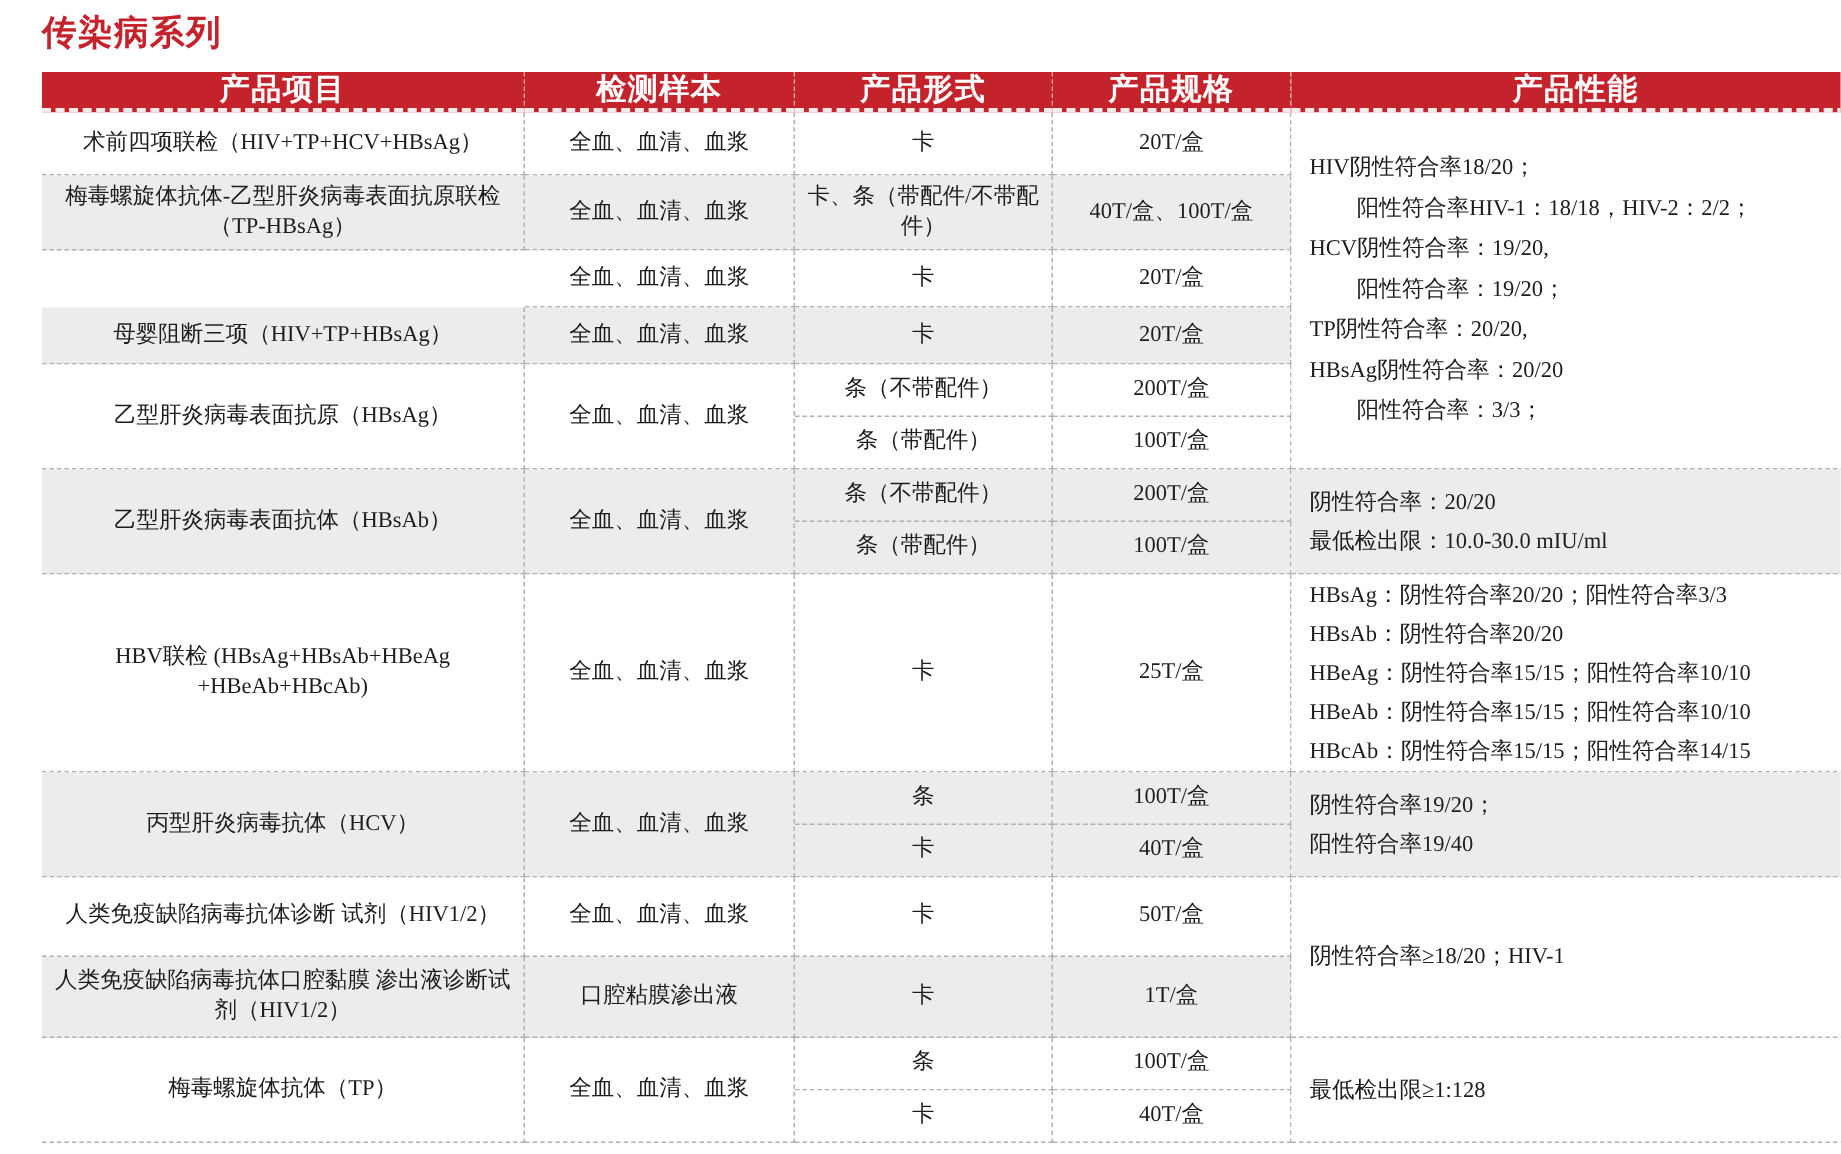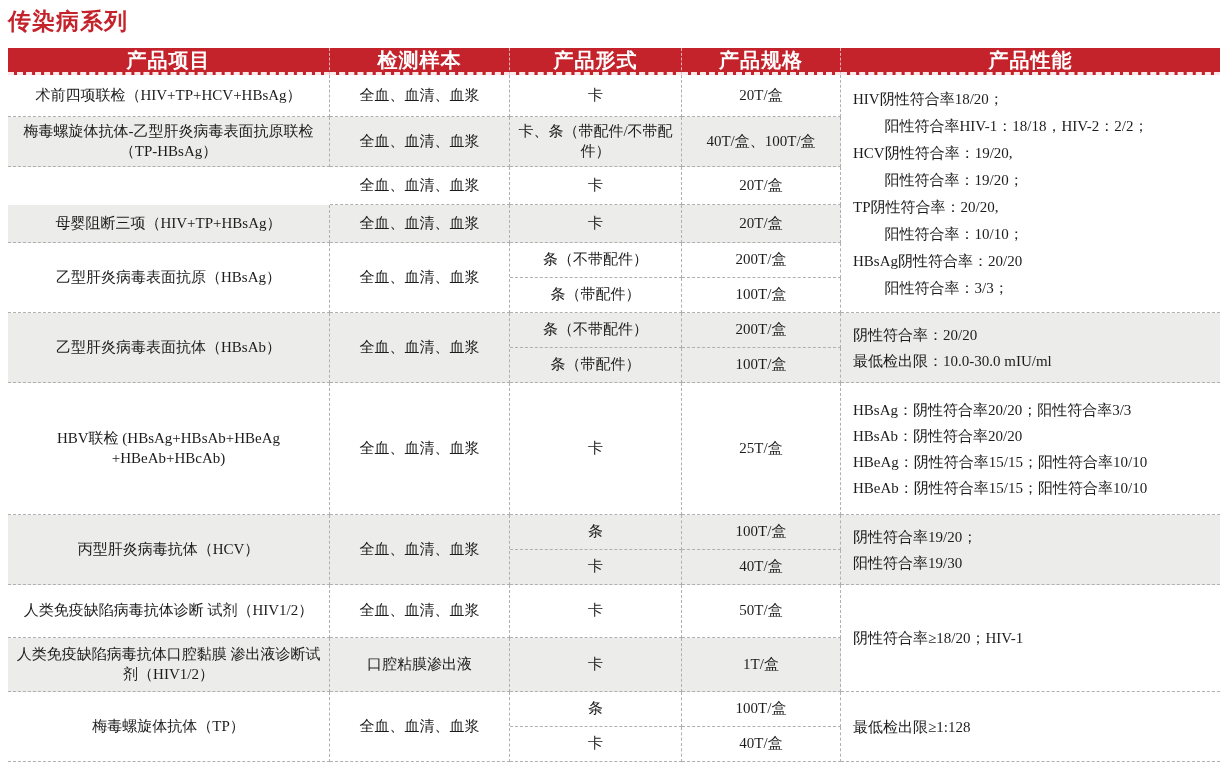--- a/index.html
+++ b/index.html
@@ -1,18 +1,18 @@
 <!DOCTYPE html>
 <html><head>
 <meta charset="utf-8">
 <style>
   html,body{margin:0;padding:0;background:#ffffff;}
   body{width:1227px;height:769px;overflow:hidden;
        font-family:"Liberation Serif","DejaVu Serif",serif;color:#1c1c1c;}
-  .page{position:relative;width:1201px;height:769px;background:#fff;}
+  .page{position:relative;width:1201px;height:769px;background:#fff;margin-left:20px;}
   .title{position:absolute;left:8px;top:6px;font-family:"Liberation Sans","DejaVu Sans",sans-serif;
          font-weight:bold;font-size:23px;color:#c5232b;letter-spacing:1px;}
   .tbl{position:absolute;left:8px;top:48px;display:grid;
        grid-template-columns:322px 180px 172px 159px 379px;
        grid-template-rows:27px 42px 50px 38px 38px 35px 35px 35px 35px 132px 35px 35px 53px 54px 35px 35px;
        width:1212px;}
   .c{display:flex;align-items:center;justify-content:center;text-align:center;
      border-right:1px dashed #b0b0b0;border-bottom:1px dashed #b0b0b0;
      font-size:15px;line-height:1.3;padding:2px 8px;box-sizing:border-box;background:#fff;}
   .alt{background:#ececeb;}
@@ -101,40 +101,40 @@
     <div class="c" style="grid-area:16/3/17/4">卡</div>
     <div class="c" style="grid-area:15/4/16/5">100T/盒</div>
     <div class="c" style="grid-area:16/4/17/5">40T/盒</div>
 
     <div class="c perf perf-a" style="grid-area:2/5/8/6">
       <span class="pl">HIV阴性符合率18/20；</span>
       <span class="pl ind">阳性符合率HIV-1：18/18，HIV-2：2/2；</span>
       <span class="pl">HCV阴性符合率：19/20,</span>
       <span class="pl ind">阳性符合率：19/20；</span>
       <span class="pl">TP阴性符合率：20/20,</span>
-      <span class="pl ind">阳性符合率：10/10；</span>
       <span class="pl">HBsAg阴性符合率：20/20</span>
       <span class="pl ind">阳性符合率：3/3；</span>
     </div>
 
     <div class="c perf alt" style="grid-area:8/5/10/6">
       <span class="pl">阴性符合率：20/20</span>
       <span class="pl">最低检出限：10.0-30.0 mIU/ml</span>
     </div>
 
     <div class="c perf" style="grid-area:10/5/11/6">
       <span class="pl">HBsAg：阴性符合率20/20；阳性符合率3/3</span>
       <span class="pl">HBsAb：阴性符合率20/20</span>
       <span class="pl">HBeAg：阴性符合率15/15；阳性符合率10/10</span>
       <span class="pl">HBeAb：阴性符合率15/15；阳性符合率10/10</span>
+      <span class="pl">HBcAb：阴性符合率15/15；阳性符合率14/15</span>
     </div>
 
     <div class="c perf alt" style="grid-area:11/5/13/6">
       <span class="pl">阴性符合率19/20；</span>
-      <span class="pl">阳性符合率19/30</span>
+      <span class="pl">阳性符合率19/40</span>
     </div>
 
     <div class="c perf" style="grid-area:13/5/15/6">
       <span class="pl">阴性符合率≥18/20；HIV-1</span>
     </div>
 
     <div class="c perf" style="grid-area:15/5/17/6">
       <span class="pl">最低检出限≥1:128</span>
     </div>
   </div>

